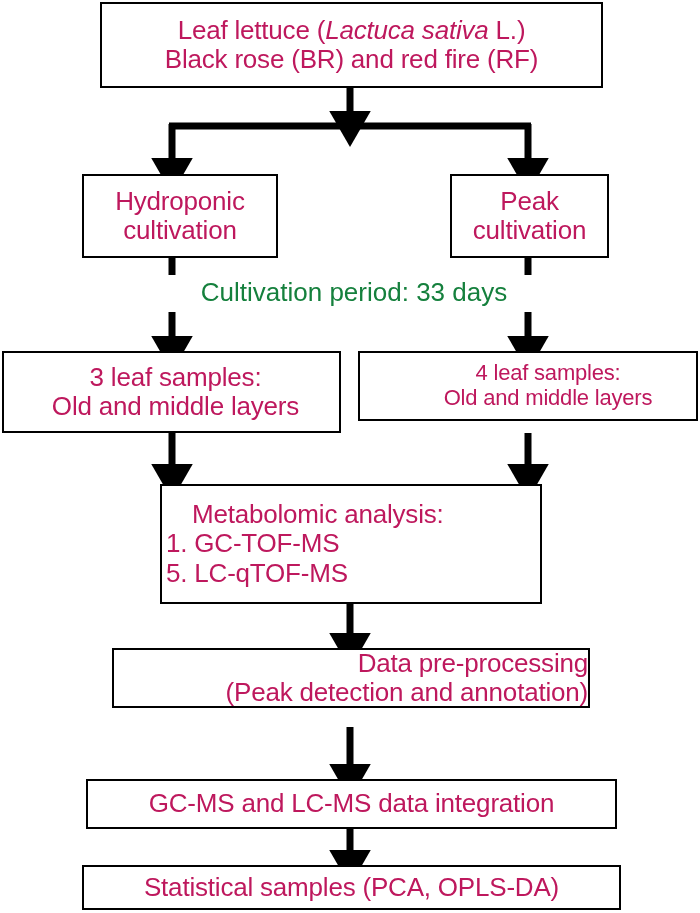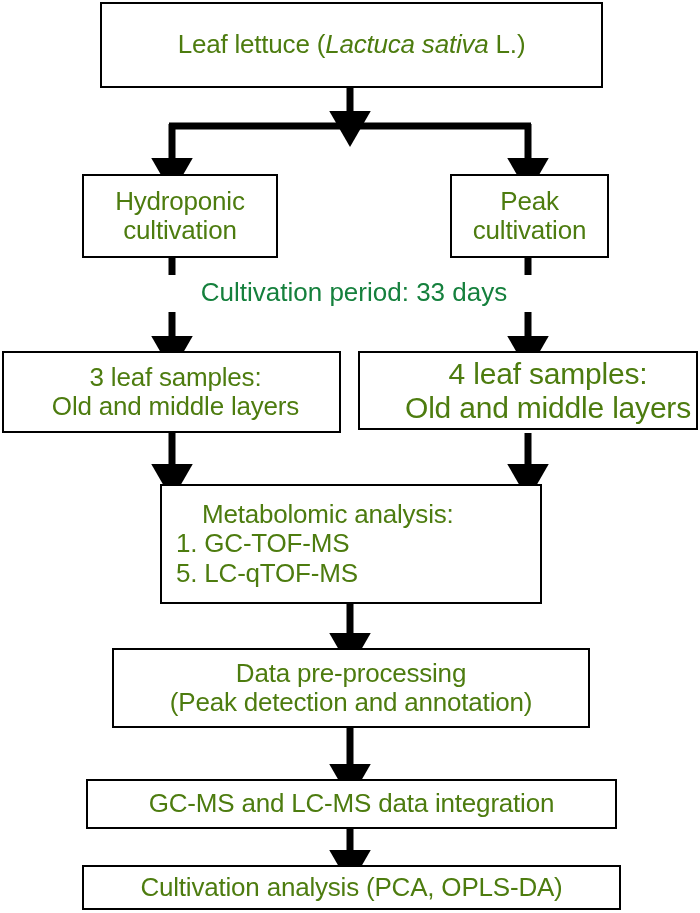--- a/index.html
+++ b/index.html
@@ -27,21 +27,21 @@
   .node {
     position: absolute;
     box-sizing: border-box;
     border: 2px solid #000000;
     background: #ffffff;
     display: flex;
     flex-direction: column;
     align-items: center;
     justify-content: center;
     text-align: center;
-    color: #4d7c0f;
+    color: #be185d;
     line-height: 1.12;
     letter-spacing: -0.2px;
     z-index: 2;
   }
   .line {
     display: block;
     white-space: nowrap;
   }
   .node.left-align {
     align-items: flex-start;
@@ -96,56 +96,57 @@
 
     <line x1="350" y1="604" x2="350" y2="641" stroke="#000000" stroke-width="7" marker-end="url(#arrowhead)"></line>
 
     <line x1="350" y1="727" x2="350" y2="772" stroke="#000000" stroke-width="7" marker-end="url(#arrowhead)"></line>
 
     <line x1="350" y1="826" x2="350" y2="858" stroke="#000000" stroke-width="7" marker-end="url(#arrowhead)"></line>
   </svg>
 
   <div class="node" style="left:100px; top:2px; width:503px; height:86px; font-size:26px;">
     <span class="line"><span>Leaf lettuce (</span><em class="sci">Lactuca sativa</em><span> L.)</span></span>
+    <span class="line">Black rose (BR) and red fire (RF)</span>
   </div>
 
   <div class="node" style="left:82px; top:174px; width:196px; height:84px; font-size:26px;">
     <span class="line">Hydroponic</span>
     <span class="line">cultivation</span>
   </div>
 
   <div class="node" style="left:450px; top:174px; width:159px; height:84px; font-size:26px;">
     <span class="line">Peak</span>
     <span class="line">cultivation</span>
   </div>
 
   <div class="floating-label" style="left:152px; top:277px; width:396px; font-size:26px;">Cultivation period: 33 days</div>
 
   <div class="node" style="left:2px; top:351px; width:339px; height:82px; font-size:26px;padding-left:8px;">
     <span class="line">3 leaf samples:</span>
     <span class="line">Old and middle layers</span>
   </div>
 
-  <div class="node" style="left:358px; top:351px; width:340px; height:79px; font-size:30px;padding-left:40px;">
+  <div class="node" style="left:358px; top:351px; width:340px; height:70px; font-size:22px;padding-left:40px;">
     <span class="line">4 leaf samples:</span>
     <span class="line">Old and middle layers</span>
   </div>
 
-  <div class="node left-align" style="left:160px; top:484px; width:382px; height:120px; font-size:26px; padding-left:14px;">
+  <div class="node left-align" style="left:160px; top:484px; width:382px; height:120px; font-size:26px; padding-left:4px;">
     <span class="line indent">Metabolomic analysis:</span>
     <span class="line">1. GC-TOF-MS</span>
     <span class="line">5. LC-qTOF-MS</span>
   </div>
 
-  <div class="node" style="left:112px; top:648px; width:478px; height:80px; font-size:26px;">
+  <div class="node" style="left:112px; top:648px; width:478px; height:60px; font-size:26px;align-items:flex-end;">
     <span class="line">Data pre-processing</span>
     <span class="line">(Peak detection and annotation)</span>
   </div>
 
   <div class="node" style="left:86px; top:779px; width:531px; height:50px; font-size:26px;">
     <span class="line">GC-MS and LC-MS data integration</span>
   </div>
 
   <div class="node" style="left:82px; top:865px; width:539px; height:45px; font-size:26px;">
-    <span class="line">Cultivation analysis (PCA, OPLS-DA)</span>
+    <span class="line">Statistical samples (PCA, OPLS-DA)</span>
   </div>
 
 </div>
 
 </body></html>

